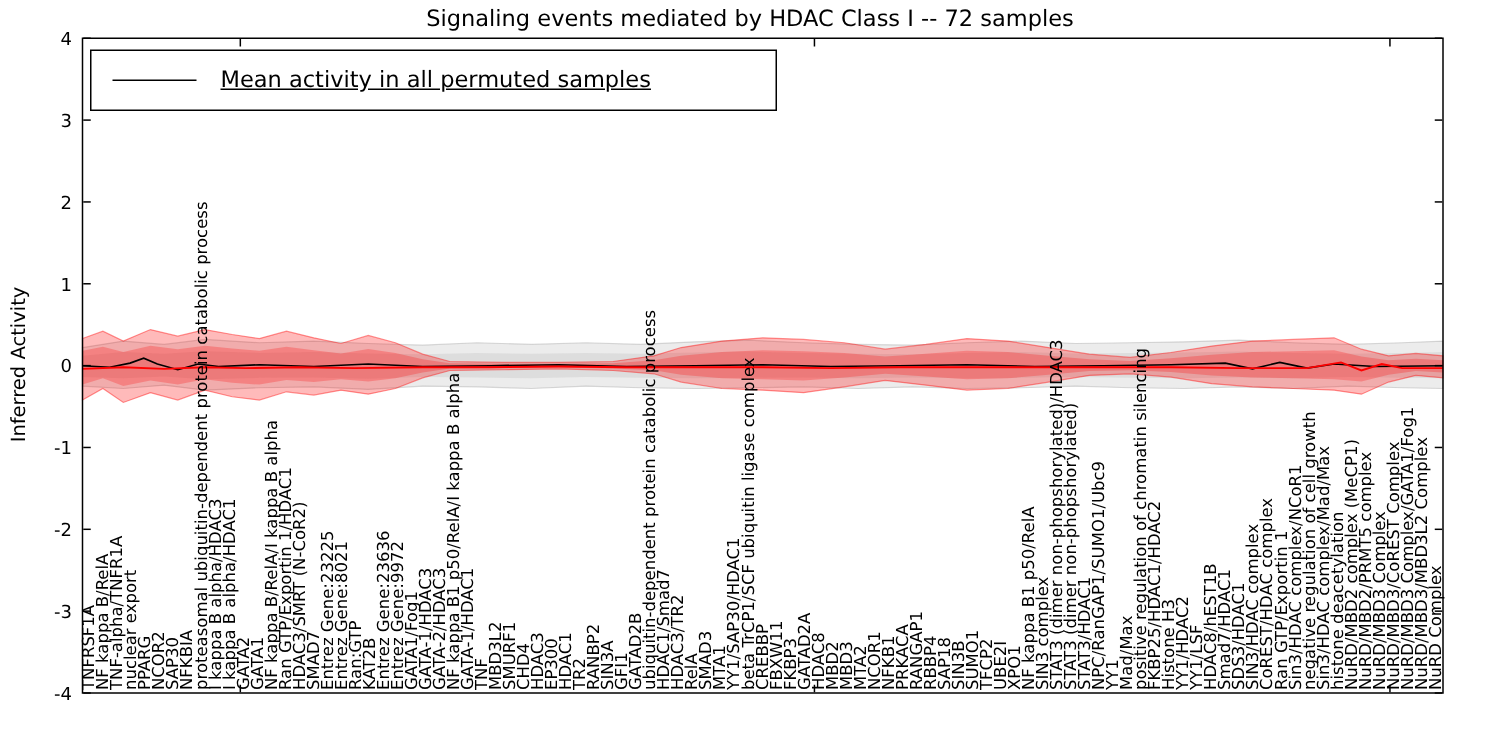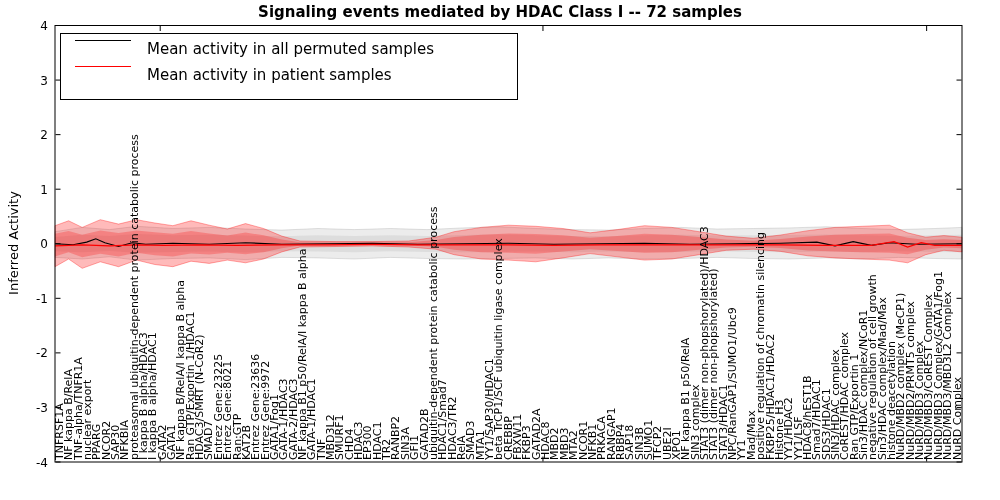--- a/index.html
+++ b/index.html
@@ -1,26 +1,26 @@
 <!DOCTYPE html>
 <html><head>
 <meta charset="utf-8">
 <style>
   html,body{margin:0;padding:0;background:#fff;}
   #figure{position:relative;width:1000px;height:500px;background:#ffffff;
           font-family:"DejaVu Sans","Liberation Sans",sans-serif;color:#000;overflow:hidden;}
   #plot{position:absolute;left:0;top:0;}
   .fig-title{position:absolute;top:3px;left:0;width:1000px;text-align:center;
-             font-size:15px;white-space:nowrap;font-weight:bold;}
+             font-size:15px;white-space:nowrap;}
   .xlabel{position:absolute;top:477px;left:55px;width:907px;text-align:center;font-size:13px;}
   .ylabel{position:absolute;top:243px;left:13px;transform:translate(-50%,-50%) rotate(-90deg);
           font-size:13px;white-space:nowrap;}
   .legend{position:absolute;left:60px;top:33px;width:456px;border:1px solid #000;
           background:#fff;padding:6px 0 7px 0;}
-  .legend-row{display:flex;height:26px;padding-left:14px;}
+  .legend-row{display:flex;align-items:center;height:26px;padding-left:14px;text-decoration:underline;}
   .swatch{display:inline-block;width:56px;border-top:1.6px solid #000;margin-right:16px;flex:none;}
   .legend-label{font-size:15px;white-space:nowrap;}
 </style>
 </head>
 <body>
 
 <div id="figure">
   <svg id="plot" width="1000" height="500">
       <path d="M55.0,231.7 L82.2,227.4 L109.4,229.6 L136.6,226.3 L172.9,228.5 L209.2,227.4 L245.5,229.0 L281.8,230.1 L318.0,228.5 L354.3,229.6 L390.6,228.5 L426.9,229.6 L463.2,227.9 L499.4,226.8 L535.7,228.5 L572.0,229.6 L608.3,230.1 L644.6,228.5 L680.8,227.4 L717.1,229.0 L753.4,228.5 L789.7,227.9 L825.9,226.8 L862.2,228.5 L898.5,229.6 L934.8,228.5 L962.0,227.4 L962.0,259.0 L934.8,258.5 L898.5,257.4 L862.2,259.0 L825.9,257.9 L789.7,259.0 L753.4,258.5 L717.1,257.4 L680.8,258.5 L644.6,259.0 L608.3,257.9 L572.0,259.0 L535.7,257.9 L499.4,258.5 L463.2,259.0 L426.9,258.5 L390.6,257.4 L354.3,259.0 L318.0,257.9 L281.8,257.4 L245.5,259.6 L209.2,257.9 L172.9,258.5 L136.6,260.1 L109.4,256.8 L82.2,259.0 L55.0,257.4 Z" fill="#888888" fill-opacity="0.16" stroke="#888888" stroke-opacity="0.31" stroke-width="0.8"></path>
       <path d="M55.0,237.1 L82.2,234.7 L109.4,235.9 L136.6,234.1 L172.9,235.3 L209.2,234.7 L245.5,235.6 L281.8,236.2 L318.0,235.3 L354.3,235.9 L390.6,235.3 L426.9,235.9 L463.2,235.0 L499.4,234.4 L535.7,235.3 L572.0,235.9 L608.3,236.2 L644.6,235.3 L680.8,234.7 L717.1,235.6 L753.4,235.3 L789.7,235.0 L825.9,234.4 L862.2,235.3 L898.5,235.9 L934.8,235.3 L962.0,234.7 L962.0,252.2 L934.8,251.9 L898.5,251.3 L862.2,252.2 L825.9,251.6 L789.7,252.2 L753.4,251.9 L717.1,251.3 L680.8,251.9 L644.6,252.2 L608.3,251.6 L572.0,252.2 L535.7,251.6 L499.4,251.9 L463.2,252.2 L426.9,251.9 L390.6,251.3 L354.3,252.2 L318.0,251.6 L281.8,251.3 L245.5,252.5 L209.2,251.6 L172.9,251.9 L136.6,252.8 L109.4,251.0 L82.2,252.2 L55.0,251.3 Z" fill="#888888" fill-opacity="0.14400000000000002" stroke="none"></path>
@@ -162,18 +162,14 @@
     </svg>
 
   <div class="fig-title">Signaling events mediated by HDAC Class I -- 72 samples</div>
   <div class="ylabel">Inferred Activity</div>
 
   <div class="legend">
     <div class="legend-row">
       <span class="swatch" style="border-top-color: rgb(0, 0, 0);"></span>
       <span class="legend-label">Mean activity in all permuted samples</span>
     </div>
-    <div class="legend-row">
-      <span class="swatch" style="border-top-color: rgb(255, 0, 0);"></span>
-      <span class="legend-label">Mean activity in patient samples</span>
-    </div>
   </div>
 </div>
 
 </body></html>

